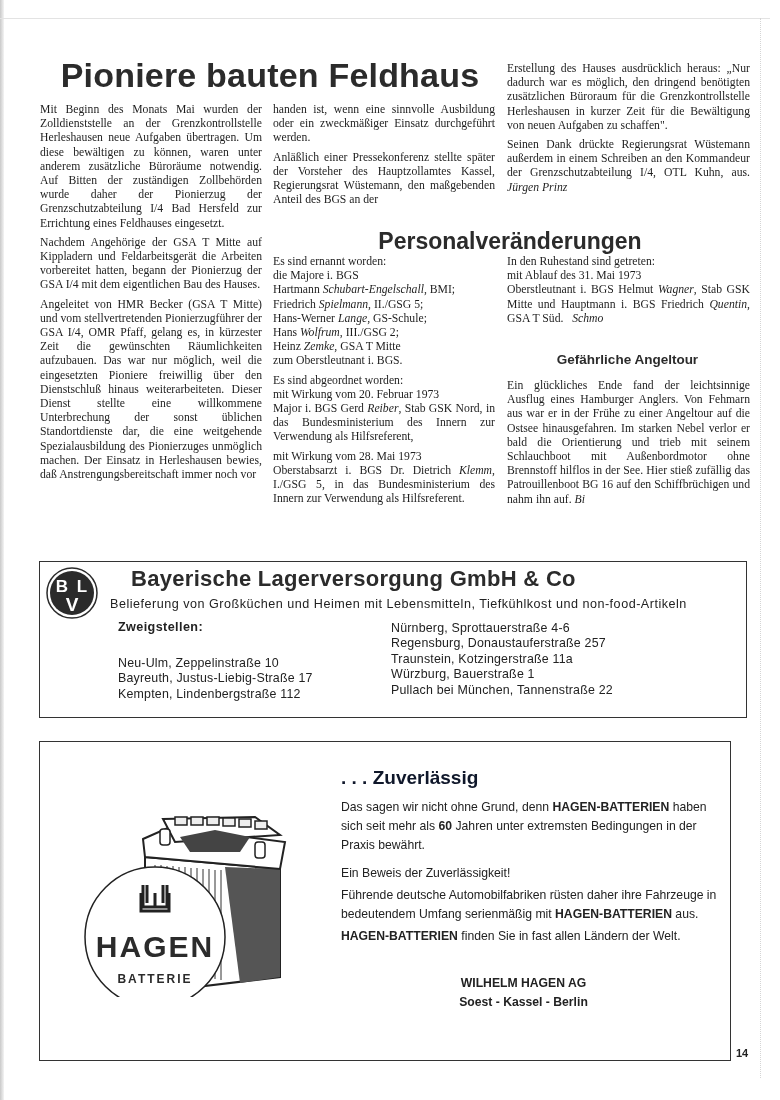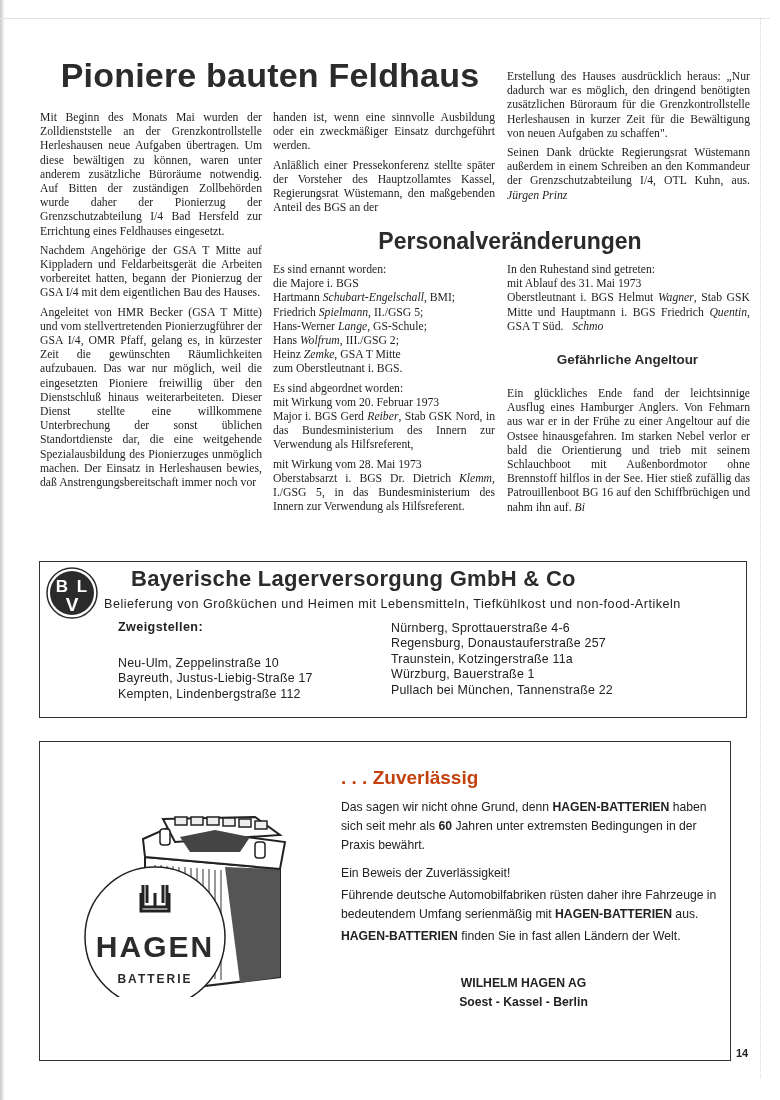--- a/index.html
+++ b/index.html
@@ -3,50 +3,50 @@
 <meta charset="utf-8">
 <style>
   * { box-sizing: border-box; margin: 0; padding: 0; }
   html, body { width: 780px; height: 1100px; background: #ffffff; overflow: hidden; }
   body { position: relative; font-family: "Liberation Serif", "DejaVu Serif", serif; color: #1e1e1e; }
 
   .scan-left { position: absolute; left: 0; top: 0; width: 4px; height: 1100px; background: linear-gradient(to right, #c9c9c9, #f4f4f4); }
   .scan-top { position: absolute; left: 0; top: 18px; width: 770px; height: 1px; background: #e3e3e3; }
   .scan-right { position: absolute; left: 760px; top: 18px; width: 1px; height: 1060px; border-left: 1px dotted #d5d5d5; }
 
-  .serif-text { font-family: "Liberation Serif", "DejaVu Serif", serif; font-size: 11.7px; line-height: 14.2px; text-align: justify; margin-top: 8px; }
+  .serif-text { font-family: "Liberation Serif", "DejaVu Serif", serif; font-size: 11.7px; line-height: 14.2px; text-align: justify; }
   .serif-text p { margin-bottom: 5px; }
   .left-text { text-align: left; }
 
   .headline1 { position: absolute; left: 40px; top: 56px; width: 460px; text-align: center; font-family: "Liberation Sans", "DejaVu Sans", sans-serif; font-weight: bold; font-size: 34px; color: #2b2b2b; letter-spacing: 0.2px; }
   .headline2 { position: absolute; left: 272px; top: 228px; width: 476px; text-align: center; font-family: "Liberation Sans", "DejaVu Sans", sans-serif; font-weight: bold; font-size: 23px; color: #2b2b2b; }
   .headline3 { position: absolute; left: 505px; top: 352px; width: 245px; text-align: center; font-family: "Liberation Sans", "DejaVu Sans", sans-serif; font-weight: bold; font-size: 13.5px; color: #2b2b2b; }
 
   .col1 { position: absolute; left: 40px; top: 103px; width: 222px; }
   .col2 { position: absolute; left: 273px; top: 103px; width: 222px; }
   .col3 { position: absolute; left: 507px; top: 62px; width: 243px; }
   .col2b { position: absolute; left: 273px; top: 255px; width: 222px; }
   .col3b { position: absolute; left: 507px; top: 255px; width: 243px; }
   .col3c { position: absolute; left: 507px; top: 379px; width: 243px; }
   .sig { font-style: italic; }
 
   
   .ad1 { position: absolute; left: 39px; top: 561px; width: 708px; height: 157px; border: 1.5px solid #333; border-right-width: 1.5px; }
   .blv-logo { position: absolute; left: 6px; top: 5px; width: 52px; height: 52px; }
   .ad1-title { position: absolute; left: 78px; top: 4px; font-family: "Liberation Sans", "DejaVu Sans", sans-serif; font-weight: bold; font-size: 22px; color: #2b2b2b; letter-spacing: 0.3px; margin-left: 13px; }
-  .ad1-sub { position: absolute; left: 64px; top: 35px; font-family: "Liberation Sans", "DejaVu Sans", sans-serif; font-size: 12.6px; color: #222; letter-spacing: 0.5px; white-space: nowrap; }
+  .ad1-sub { position: absolute; left: 70px; top: 35px; font-family: "Liberation Sans", "DejaVu Sans", sans-serif; font-size: 12.6px; color: #222; letter-spacing: 0.5px; white-space: nowrap; }
   .ad1-label { position: absolute; left: 78px; top: 58px; font-family: "Liberation Sans", "DejaVu Sans", sans-serif; font-weight: bold; font-size: 12.6px; color: #222; letter-spacing: 0.4px; }
   .branches { font-family: "Liberation Sans", "DejaVu Sans", sans-serif; font-size: 12.4px; line-height: 15.4px; color: #222; letter-spacing: 0.2px; white-space: nowrap; }
   .branches-left { position: absolute; left: 78px; top: 94px; }
   .branches-right { position: absolute; left: 351px; top: 59px; }
 
   
   .ad2 { position: absolute; left: 39px; top: 741px; width: 692px; height: 320px; border: 1.5px solid #333; }
   .battery { position: absolute; left: 35px; top: 55px; width: 230px; height: 200px; }
-  .ad2-title { position: absolute; left: 301px; top: 25px; font-family: "Liberation Sans", "DejaVu Sans", sans-serif; font-weight: bold; font-size: 19px; color: #c2410c; }
+  .ad2-title { position: absolute; left: 301px; top: 25px; font-family: "Liberation Sans", "DejaVu Sans", sans-serif; font-weight: bold; font-size: 19px; color: #0f172a; }
   .ad2-body { position: absolute; left: 301px; top: 56px; width: 380px; font-family: "Liberation Sans", "DejaVu Sans", sans-serif; font-size: 12.2px; line-height: 19px; color: #222; }
   .ad2-body p { margin-bottom: 9px; }
   .ad2-body p.tight { margin-bottom: 3px; }
   .ad2-body b { font-weight: bold; }
   .ad2-company { position: absolute; left: 301px; top: 232px; width: 365px; text-align: center; font-family: "Liberation Sans", "DejaVu Sans", sans-serif; font-weight: bold; font-size: 12.2px; line-height: 19px; color: #222; }
 
   .page-number { position: absolute; left: 736px; top: 1047px; font-family: "Liberation Sans", "DejaVu Sans", sans-serif; font-weight: bold; font-size: 11px; color: #222; }
 </style>
 </head>
 <body>

